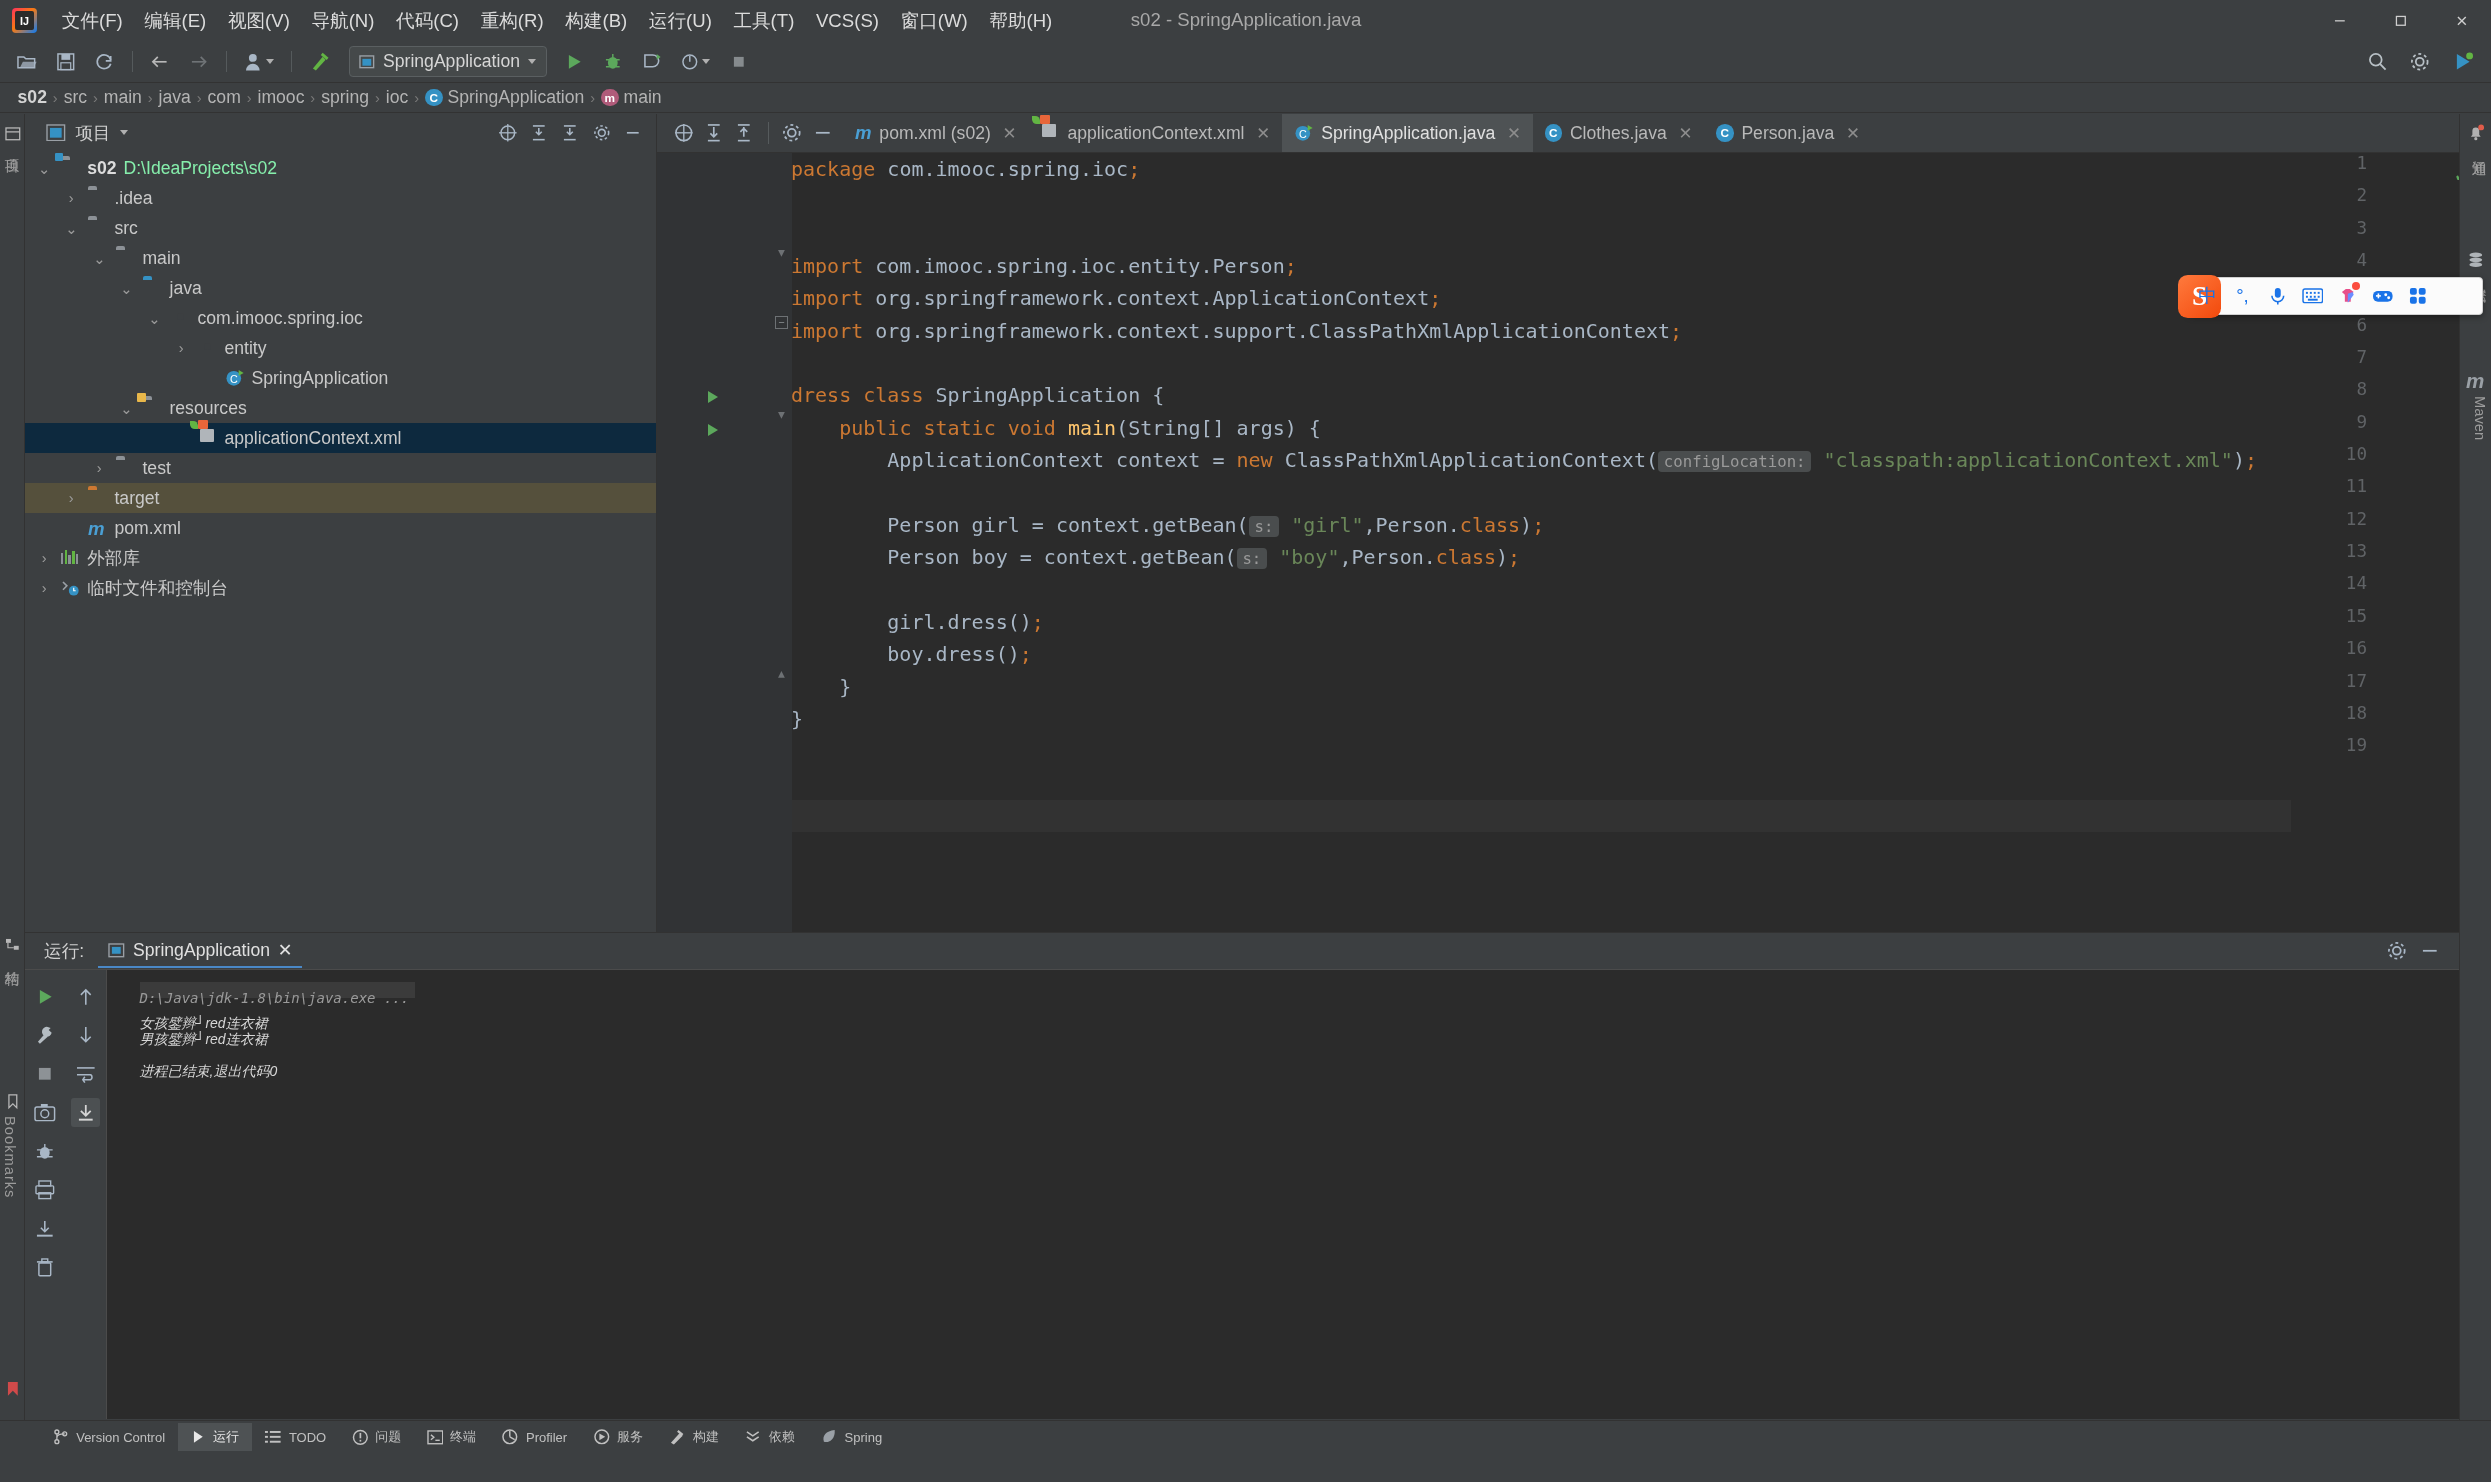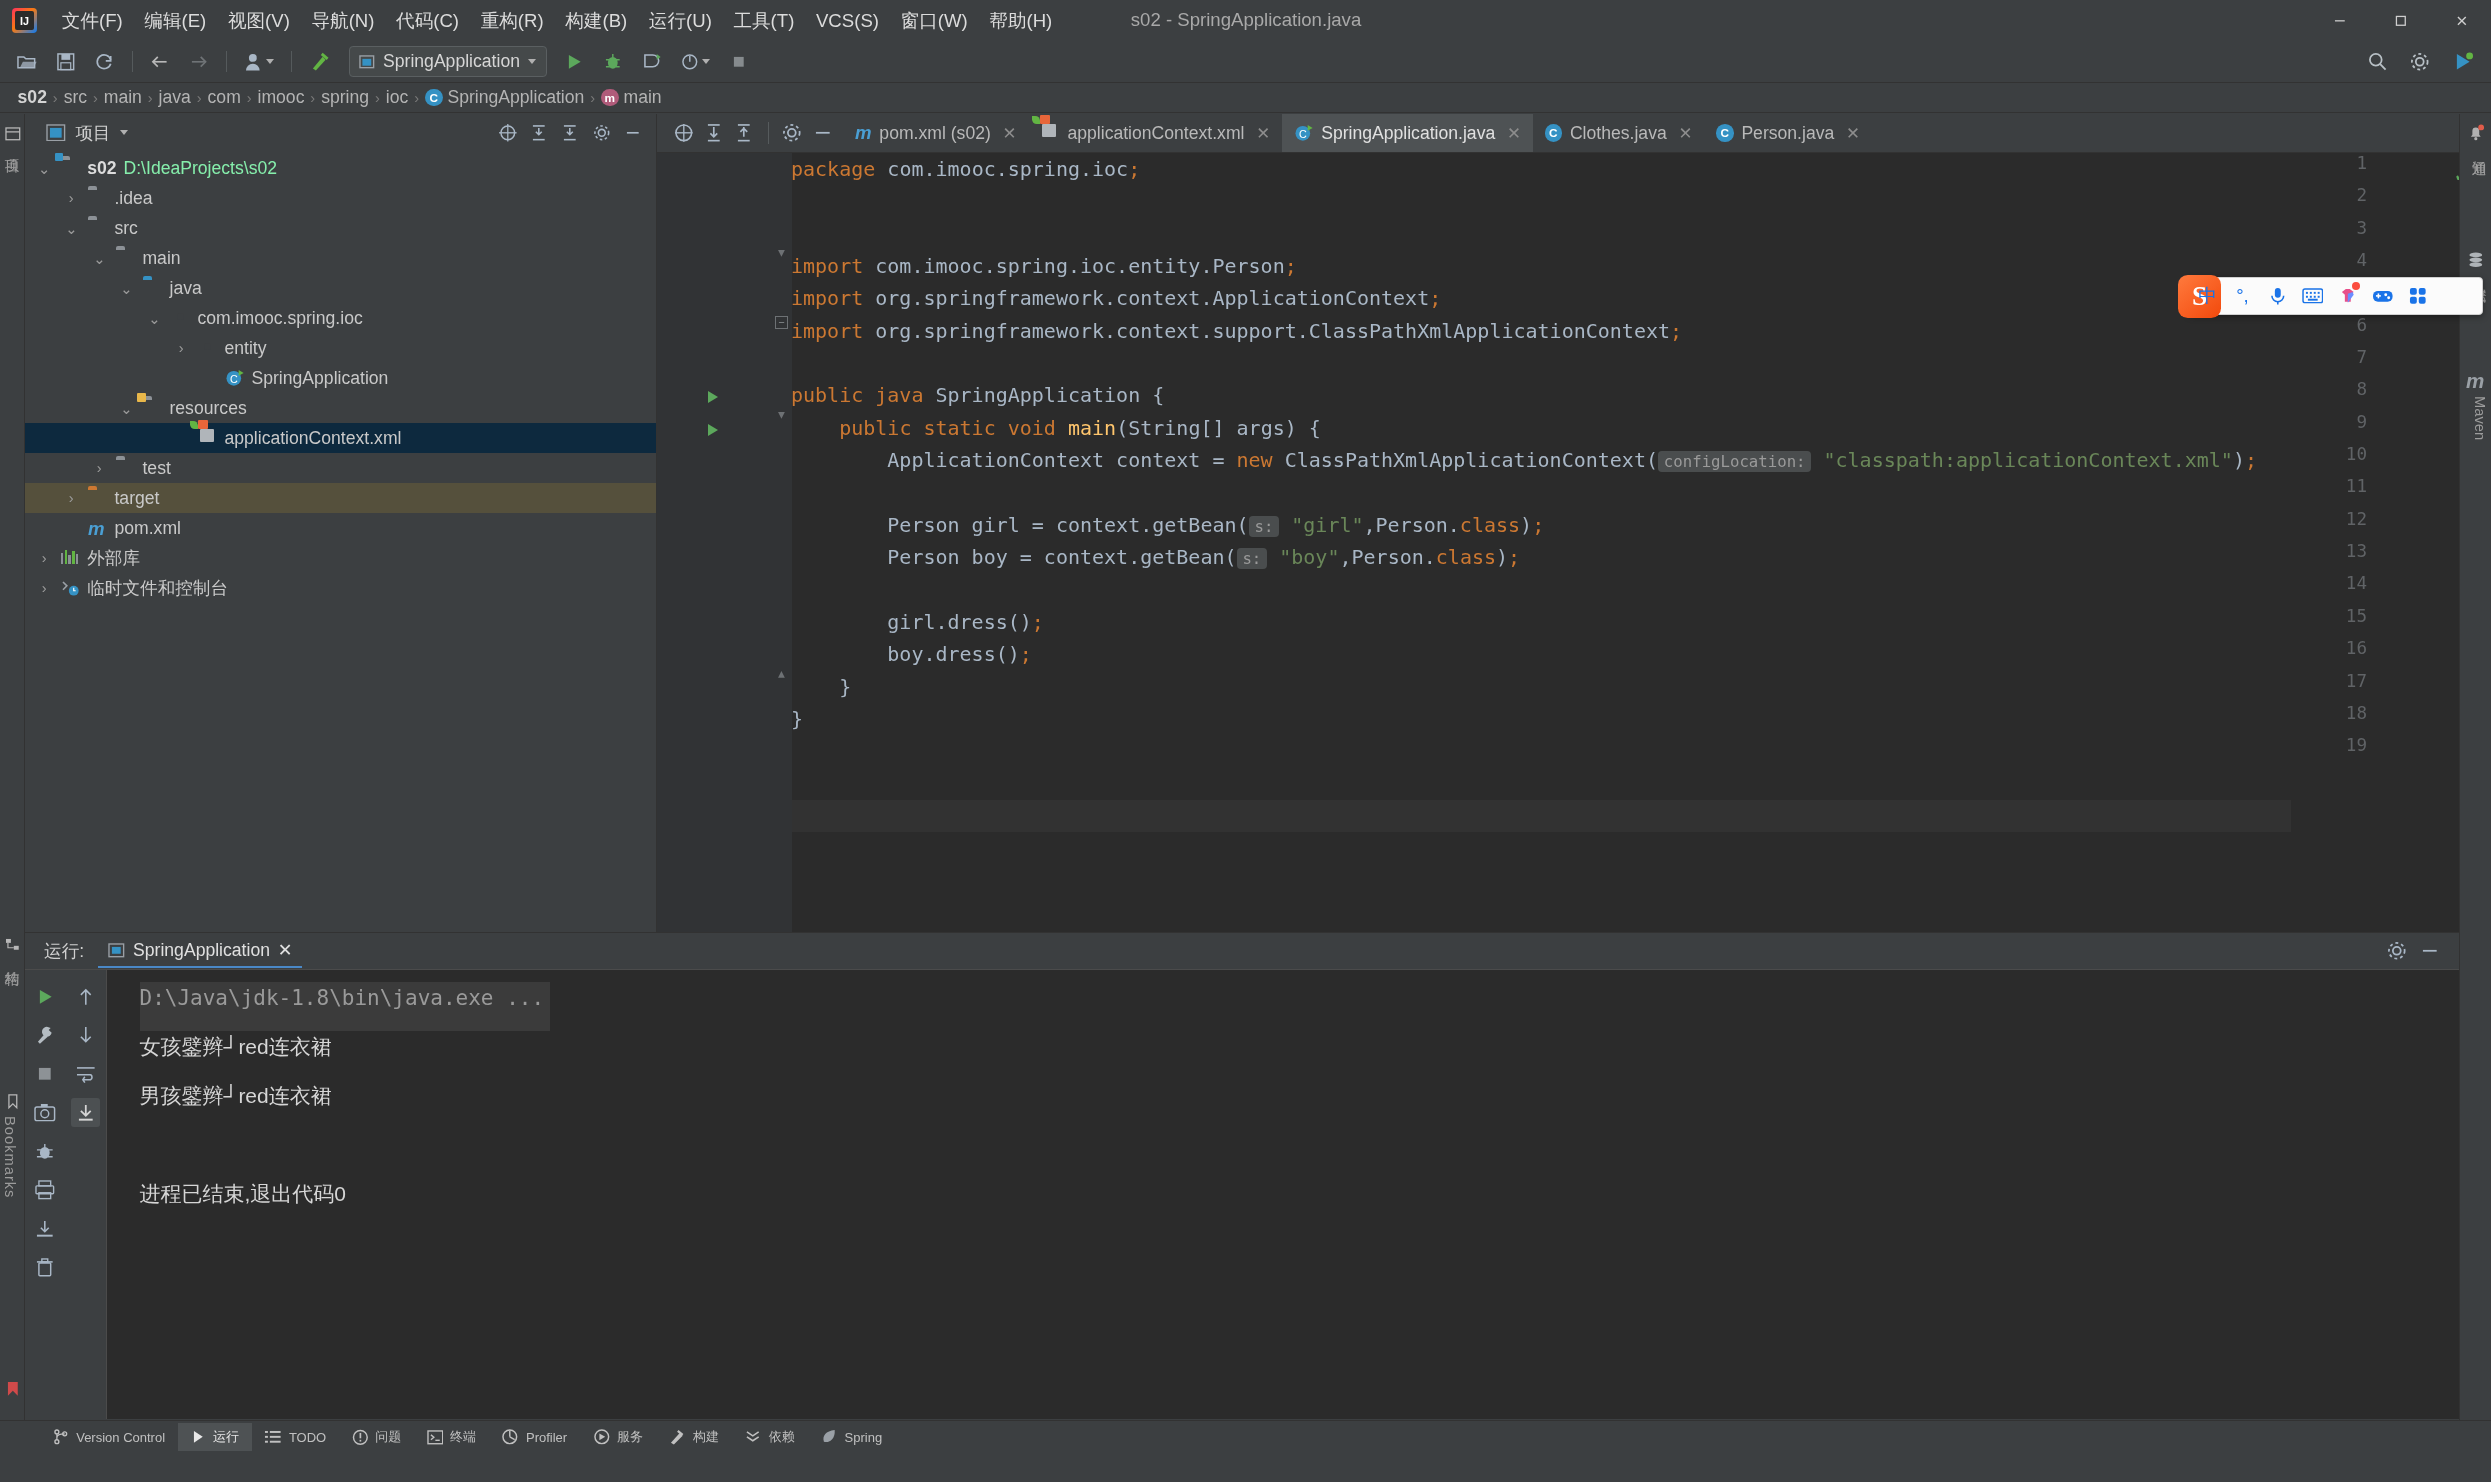--- a/index.html
+++ b/index.html
@@ -215,21 +215,21 @@
     position: absolute; left: 41px; top: 37px; width: 41px; bottom: 0;
     display: flex; flex-direction: column; align-items: center; gap: 9.8px; padding-top: 11.8px;
     border-right: 1px solid #4b4b4b;
   }
   .rs-btn { width: 29px; height: 29px; display: flex; align-items: center; justify-content: center; color: #a9b7c6; font-size: 16.7px; border-radius: 2.9px; }
   .rs-btn.active { background: #4c5052; }
   .console {
     position: absolute; left: 82px; top: 37px; right: 0; bottom: 0;
     background: #2b2b2b; padding: 11.8px 0 0 33px; overflow: hidden;
   }
-  .cline { font-family: "DejaVu Sans Mono", monospace; font-size: 21px; color: #bbbbbb; height: 49px; line-height: 32px; white-space: pre; }
+  .cline { font-family: "DejaVu Sans Mono", monospace; font-size: 14px; color: #bbbbbb; height: 16px; line-height: 32px; white-space: pre; font-style: italic; }
   .cline.cmd { color: #9a9a9a; background: #3b3b3b; display: inline-block; padding-right: 5.9px; }
   .cline.zh { font-family: "Liberation Sans", sans-serif; color: #d6d6d6; }
 
   
   .bottombar {
     position: absolute; left: 0; bottom: 30px; width: 2492px; height: 33px;
     background: #3c3f41; display: flex; align-items: center; padding-left: 39px; gap: 0px;
     border-top: 1px solid #323232;
   }
   .bb-item {
@@ -731,21 +731,21 @@
     <div class="foldmark tri" style="top:516px;">▴</div>
 
     <div class="codelines">
       <div class="cl" style="top:0px;"><span class="kw">package</span> com.imooc.spring.ioc<span class="kw">;</span></div>
       <div class="cl" style="top:32px;"></div>
       <div class="cl" style="top:65px;"></div>
       <div class="cl" style="top:97px;"><span class="kw">import</span> com.imooc.spring.ioc.entity.Person<span class="kw">;</span></div>
       <div class="cl" style="top:129px;"><span class="kw">import</span> org.springframework.context.ApplicationContext<span class="kw">;</span></div>
       <div class="cl" style="top:162px;"><span class="kw">import</span> org.springframework.context.support.ClassPathXmlApplicationContext<span class="kw">;</span></div>
       <div class="cl" style="top:194px;"></div>
-      <div class="cl" style="top:226px;"><span class="kw">public java</span> SpringApplication {</div>
+      <div class="cl" style="top:226px;"><span class="kw">dress class</span> SpringApplication {</div>
       <div class="cl" style="top:259px;">    <span class="kw">public static void</span> <span class="mth">main</span>(String[] args) {</div>
       <div class="cl" style="top:291px;">        ApplicationContext context = <span class="kw">new</span> ClassPathXmlApplicationContext(<span class="hint">configLocation:</span> <span class="str">"classpath:applicationContext.xml"</span>)<span class="kw">;</span></div>
       <div class="cl" style="top:323px;"></div>
       <div class="cl" style="top:356px;">        Person girl = context.getBean(<span class="hint">s:</span> <span class="str">"girl"</span>,Person.<span class="kw">class</span>)<span class="kw">;</span></div>
       <div class="cl" style="top:388px;">        Person boy = context.getBean(<span class="hint">s:</span> <span class="str">"boy"</span>,Person.<span class="kw">class</span>)<span class="kw">;</span></div>
       <div class="cl" style="top:420px;"></div>
       <div class="cl" style="top:453px;">        girl.dress()<span class="kw">;</span></div>
       <div class="cl" style="top:485px;">        boy.dress()<span class="kw">;</span></div>
       <div class="cl" style="top:518px;">    }</div>
       <div class="cl" style="top:550px;">}</div>

